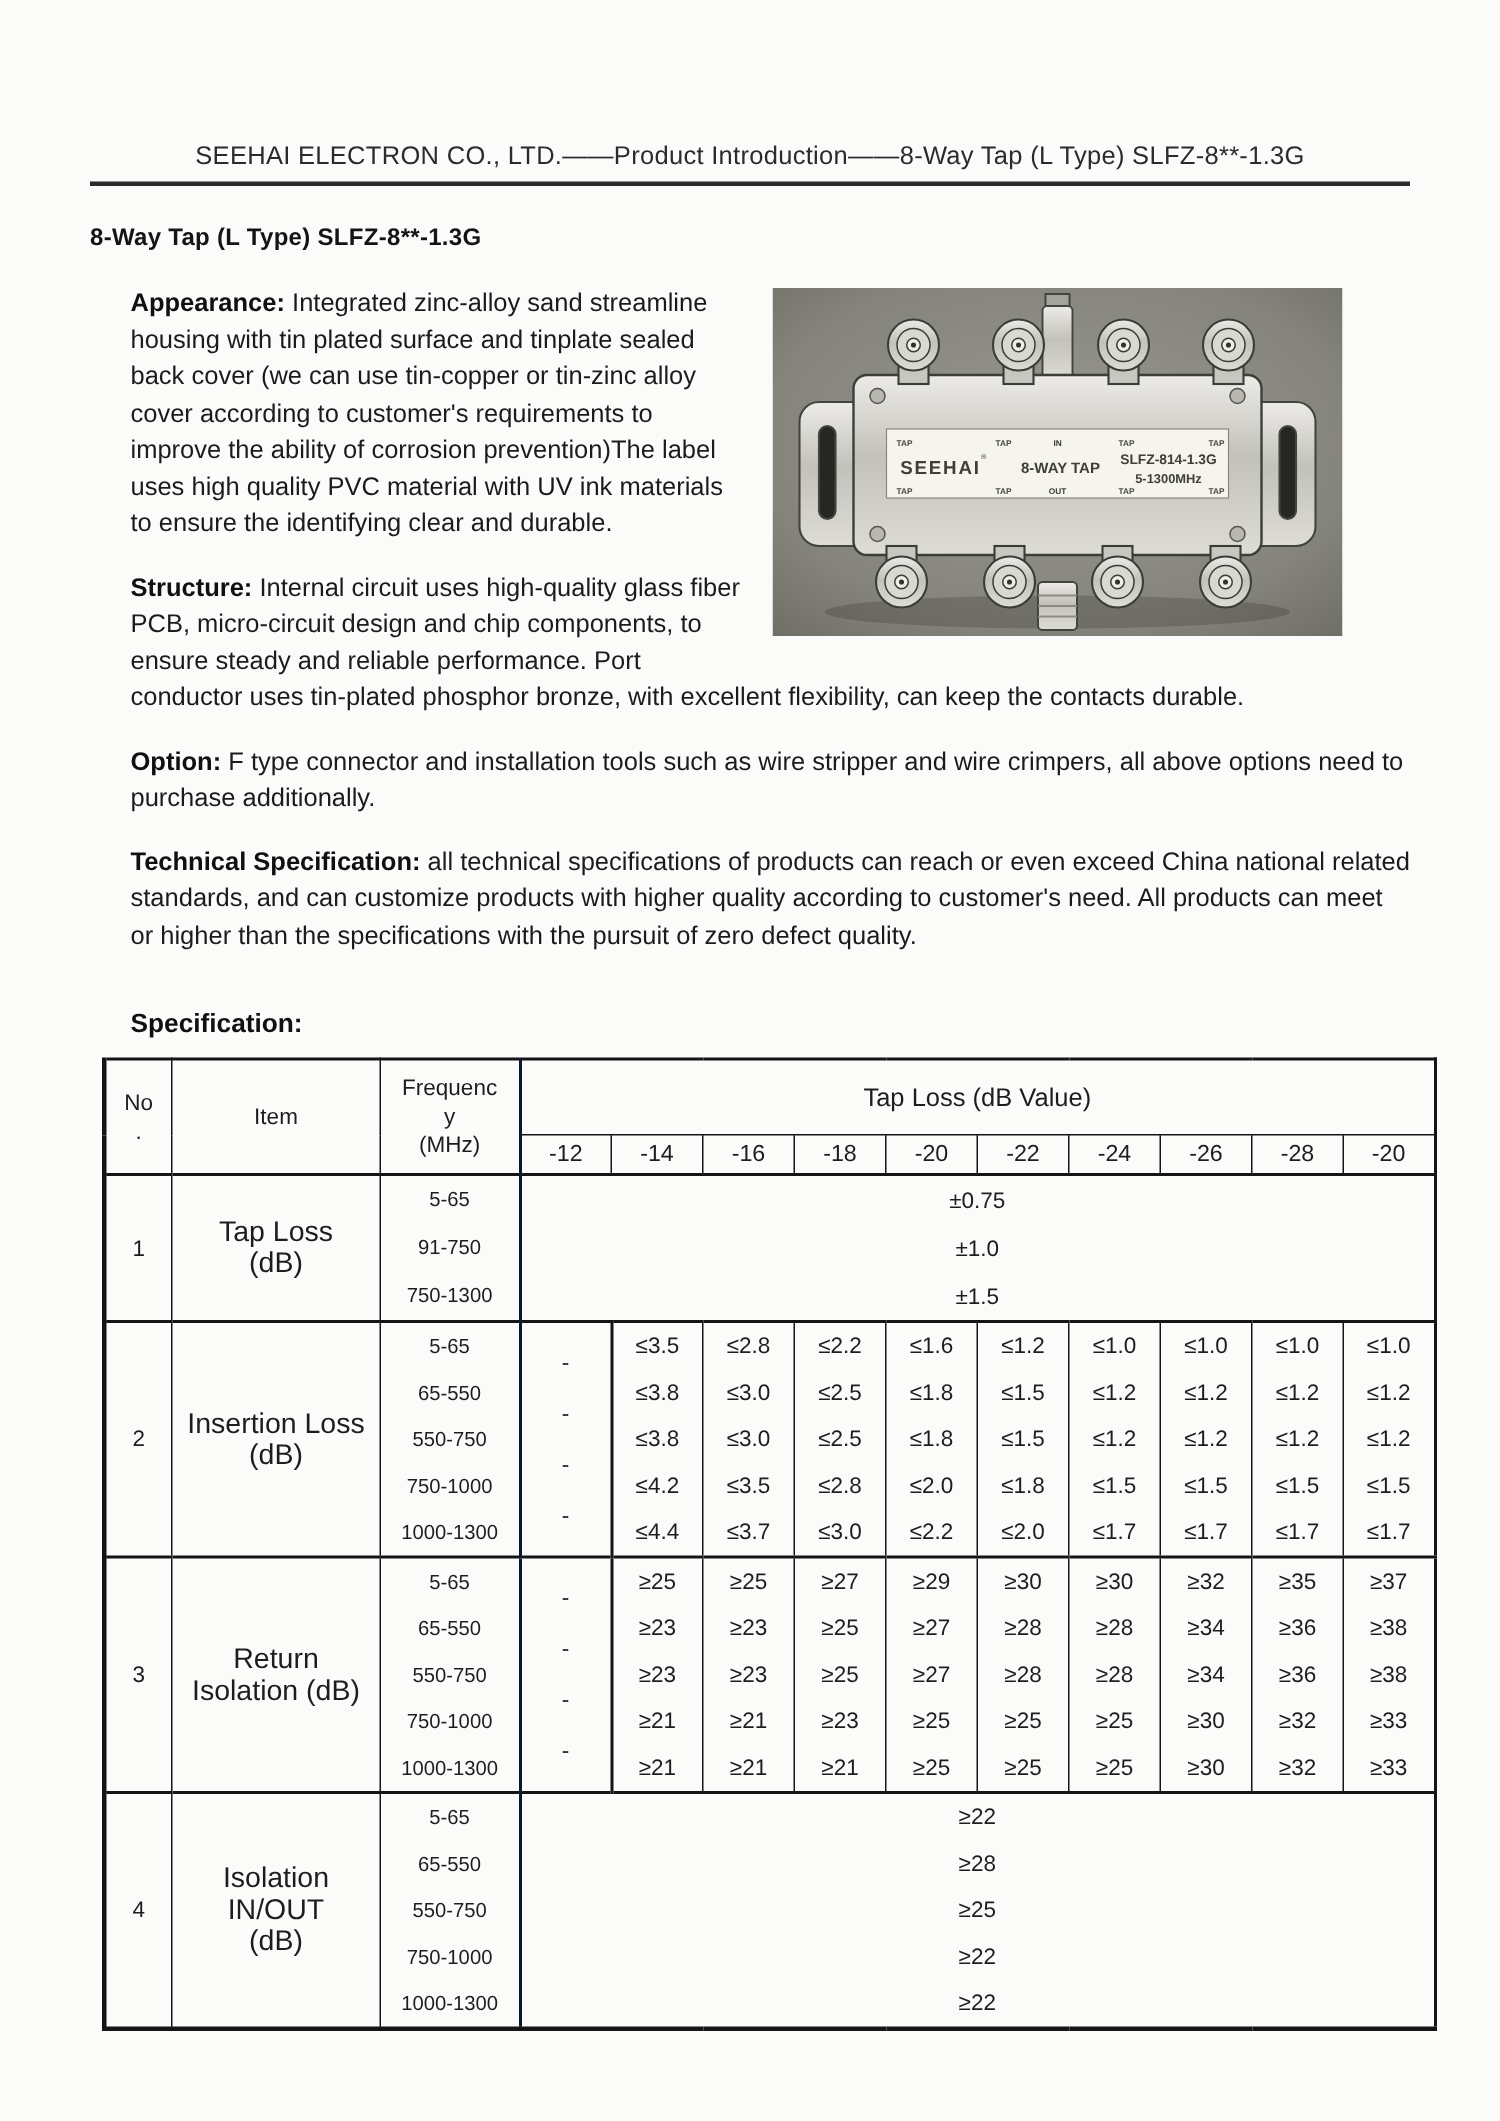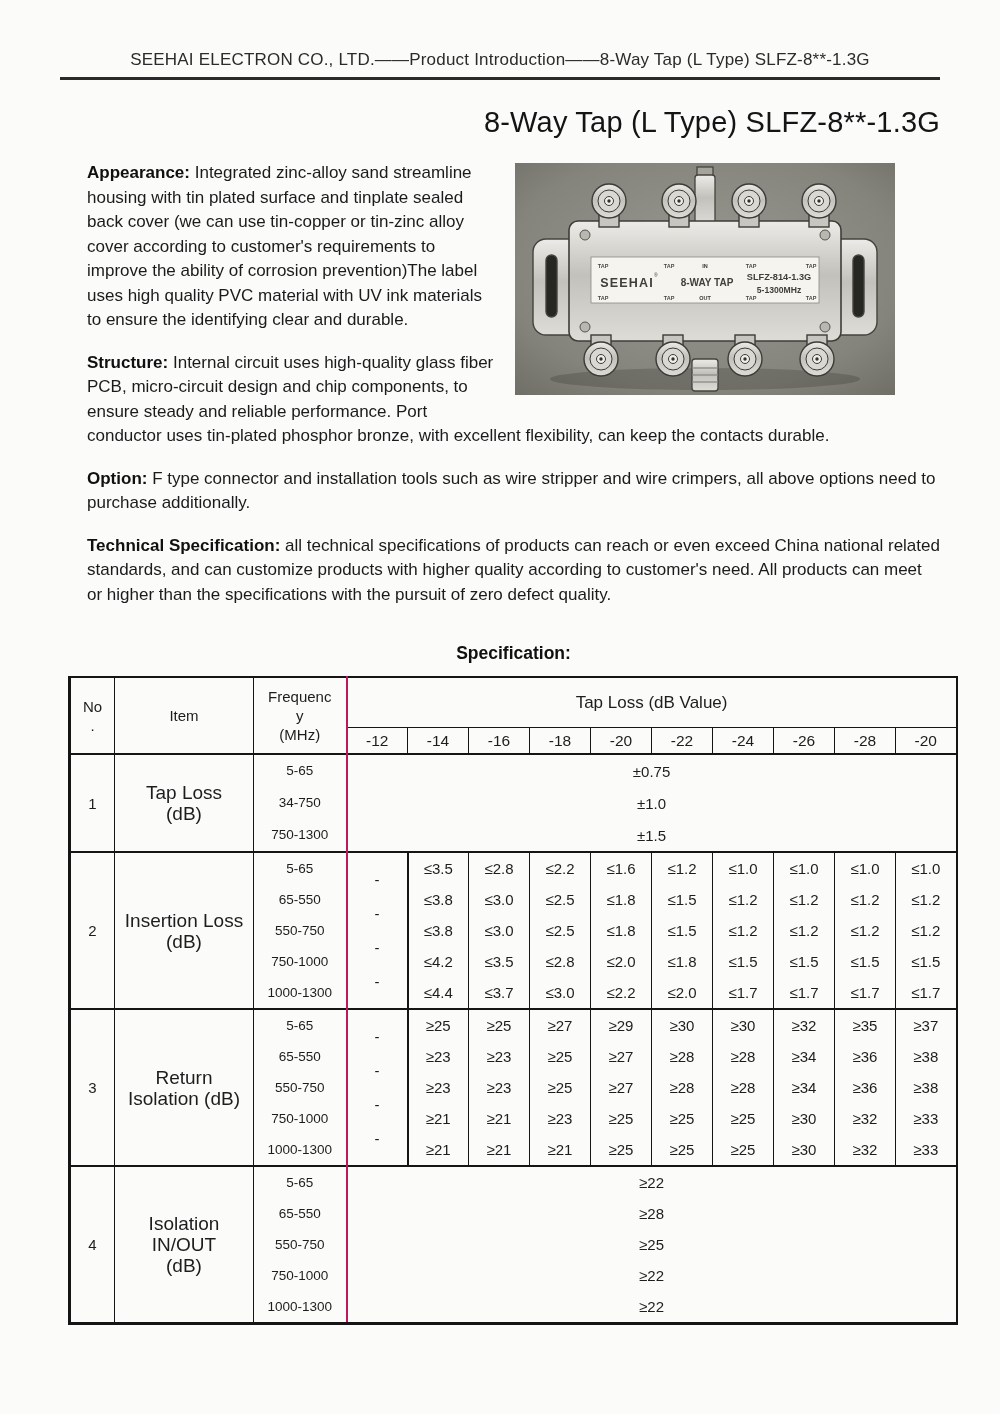--- a/index.html
+++ b/index.html
@@ -5,57 +5,57 @@
   html,body{margin:0;padding:0}
   body{
     width:1000px;height:1414px;overflow:hidden;
     background:#fbfbfa;
     font-family:"Liberation Sans", sans-serif;
     color:#1c1c1c;
   }
   .page{padding:50px 60px 0;box-sizing:border-box;width:1000px}
 
   .doc-header{
-    text-align:center;font-size:17px;color:#2b2b2b;letter-spacing:.2px;
+    text-align:center;font-size:17px;color:#2b2b2b;letter-spacing:.2px;margin-top:44px;
   }
   .header-rule{border:0;border-top:3px solid #2a2a2a;margin:7px 0 0}
 
   .page-title{
-    text-align:right;font-size:29px;font-weight:400;margin:26px 0 0;
+    text-align:left;font-size:16px;font-weight:700;margin:26px 0 0;
     color:#141414;letter-spacing:.2px;
   }
 
   .intro{margin-top:22px}
   .intro::after{content:"";display:block;clear:both}
   .photo-wrap{float:right;width:380px;height:232px;margin:2px 45px 6px 18px}
   .photo-wrap svg{display:block;width:380px;height:232px}
 
   p.para{font-size:17px;line-height:24.5px;margin:18px 0 0 27px;color:#1b1b1b}
   p.para b{font-weight:700;color:#101010}
   .structure-para{margin-top:26px}
   .technical-para{margin-top:36px}
   .option-para{margin-top:34px}
   .spec-heading{
-    font-size:17.5px;font-weight:700;margin:36px 0 0 27px;color:#101010;text-align:center;
+    font-size:17.5px;font-weight:700;margin:36px 0 0 27px;color:#101010;
   }
 
   table.spec{
     border-collapse:collapse;table-layout:fixed;width:887px;
     margin:12px 0 0 8px;
     border:2px solid #151515;border-left-width:3px;border-bottom-width:3px;
   }
   .spec th,.spec td{
     border:1px solid #151515;padding:0;text-align:center;vertical-align:middle;
     font-weight:400;color:#1d1d1d;
   }
   .spec thead th{background:#fbfbfa}
   .spec th.hno,.spec th.hitem,.spec th.hfreq{white-space:pre-line;font-size:15px;line-height:19px}
   .spec th.group-head{font-size:17px;height:49px}
   .spec thead tr.sub th{height:25px;font-size:15.5px}
-  .spec th.hfreq,.spec td.freq{border-right:2px solid #be185d}
+  .spec th.hfreq,.spec td.freq{border-right:2px solid #0f172a}
   .spec tbody td{border-top:2px solid #151515}
   td.no{font-size:15px}
   td.item{font-size:19px;white-space:pre-line;line-height:21px}
   td.freq{font-size:13.5px}
   td.vals{font-size:15px}
   td.dash-cell{border-right-width:2px}
   .stack{display:flex;flex-direction:column;justify-content:space-around;align-items:center}
   tr.h3 .stack{height:96px}
   tr.h5 .stack{height:155px}
   td.dash-cell .stack{justify-content:space-evenly}
@@ -252,21 +252,21 @@
       </tr>
     </thead>
     <tbody id="spec-body">
         <tr class="h3">
           <td class="no">1</td>
           <td class="item">Tap Loss
 (dB)</td>
           <td class="freq">
             <div class="stack">
               <div class="line">5-65</div>
-              <div class="line">34-750</div>
+              <div class="line">91-750</div>
               <div class="line">750-1300</div>
             </div>
           </td>
           <td class="vals" colspan="10">
             <div class="stack">
               <div class="line">±0.75</div>
               <div class="line">±1.0</div>
               <div class="line">±1.5</div>
             </div>
           </td>

